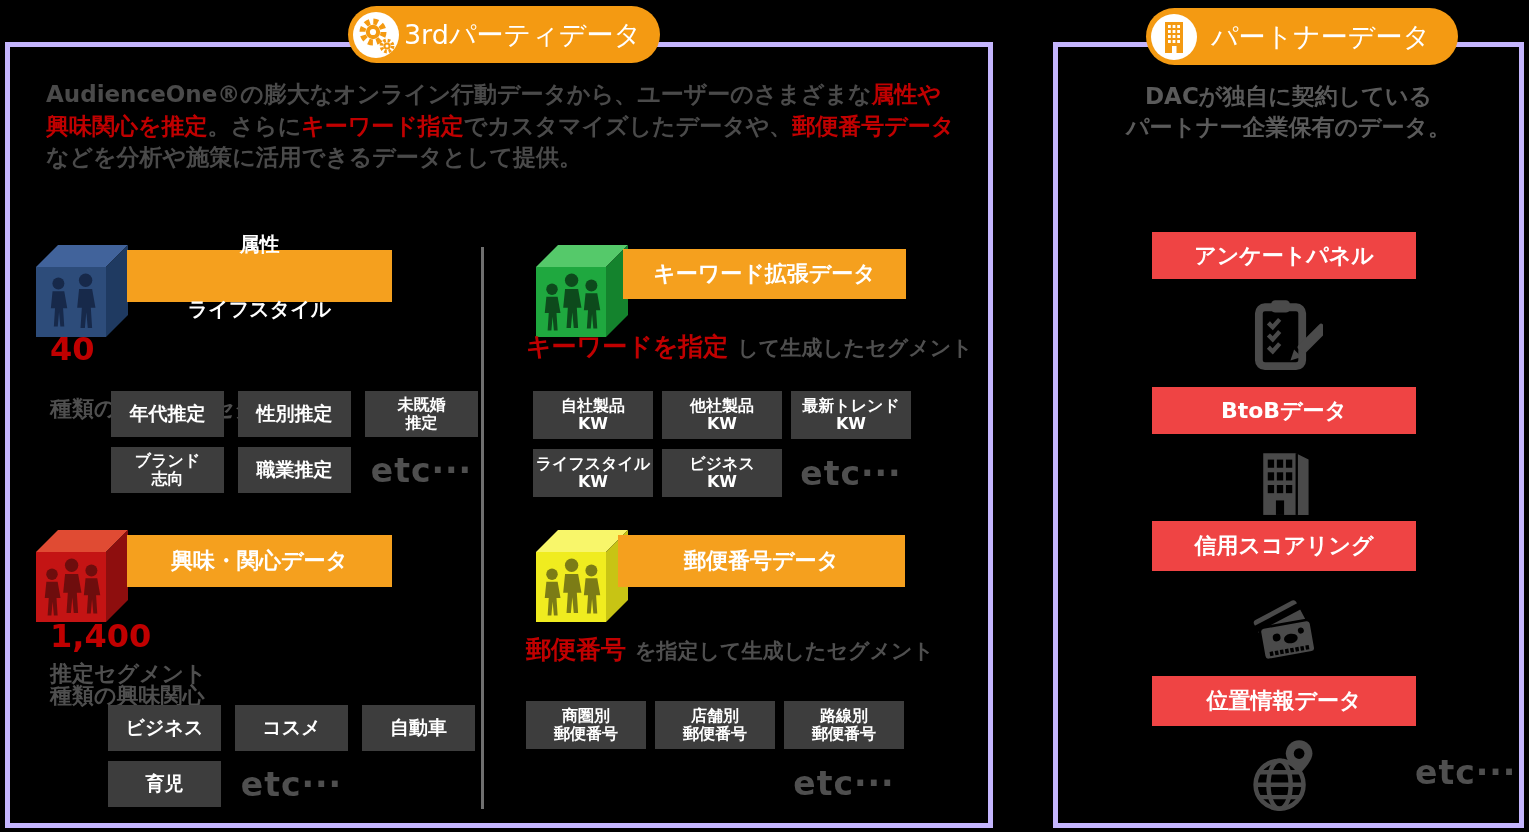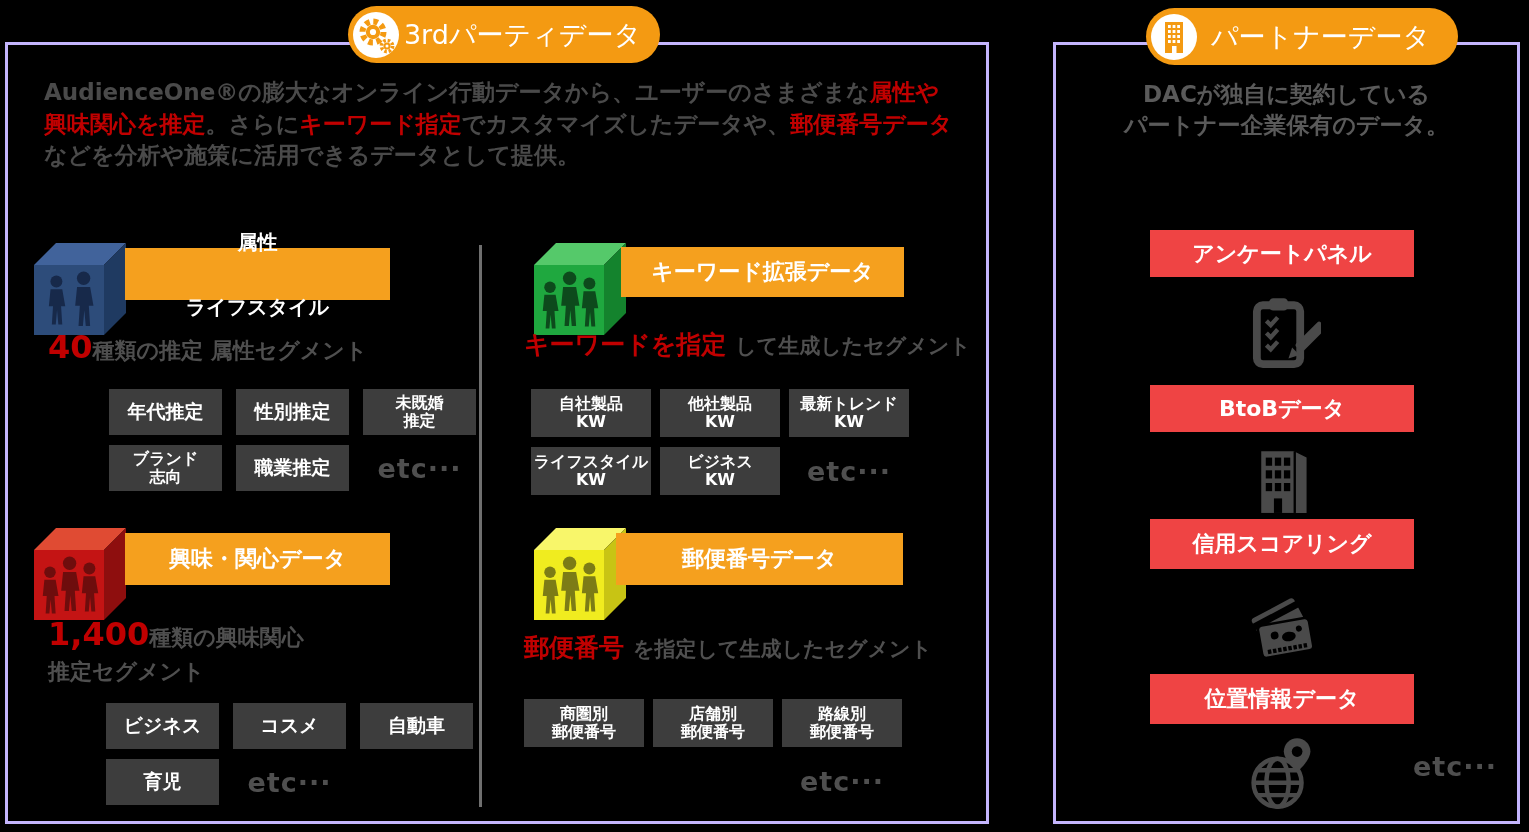--- a/index.html
+++ b/index.html
@@ -1,21 +1,21 @@
 <!DOCTYPE html>
 <html><head>
 <meta charset="utf-8">
 <style>
   html,body{margin:0;padding:0;}
   body{
     width:1529px;height:832px;position:relative;overflow:hidden;
     background:#000;
     font-family:"DejaVu Sans","Liberation Sans",sans-serif;
   }
-  .panel{position:absolute;border:3px solid #c4b5fd;background:transparent;}
+  .panel{position:absolute;border:5px solid #c4b5fd;background:transparent;}
   #left-panel{left:5px;top:42px;width:978px;height:776px;}
   #right-panel{left:1053px;top:42px;width:461px;height:776px;}
 
   .pill{position:absolute;height:57px;background:#F49A12;border-radius:999px;
         display:flex;align-items:center;z-index:5;}
   .pill-circle{width:46px;height:46px;background:#fff;border-radius:50%;margin-left:5px;
         display:flex;align-items:center;justify-content:center;flex:0 0 auto;}
   .pill-label{flex:1;text-align:center;color:#fff;font-size:27px;font-weight:normal;
         padding-right:14px;white-space:nowrap;}
 
@@ -24,36 +24,36 @@
   .red{color:#C00000;}
 
   .divider{position:absolute;left:471px;top:200px;width:3px;height:562px;background:#6f6f6f;}
 
   .cube{position:absolute;width:92px;height:92px;}
 
   .section-bar{position:absolute;background:#F5A01E;color:#fff;font-weight:bold;
         display:flex;flex-direction:column;align-items:center;justify-content:center;
         text-align:center;line-height:1.2;}
 
-  .count-line{position:absolute;display:flex;align-items:baseline;gap:0;white-space:nowrap;}
+  .count-line{position:absolute;display:flex;align-items:baseline;gap:26px;white-space:nowrap;flex-direction:column;}
   .count-num{color:#C00000;font-size:32px;font-weight:bold;}
   .count-suffix{color:#4f4f4f;font-size:22px;font-weight:bold;}
   .count-suffix2{position:absolute;color:#4f4f4f;font-size:22px;font-weight:bold;white-space:nowrap;}
 
   .lead-line{position:absolute;display:flex;align-items:baseline;gap:9px;white-space:nowrap;}
   .lead-red{color:#C00000;font-size:25px;font-weight:bold;}
   .lead-gray{color:#4f4f4f;font-size:21px;font-weight:bold;}
 
   .box-grid{position:absolute;display:grid;}
   .grid-a{grid-template-columns:repeat(3,113px);column-gap:14px;row-gap:10px;grid-auto-rows:46px;padding-left:48px;}
   .grid-b{grid-template-columns:repeat(3,120px);column-gap:9px;row-gap:10px;grid-auto-rows:48px;}
   .seg-box{background:#3D3D3D;color:#fff;font-weight:bold;display:flex;flex-direction:column;
         align-items:center;justify-content:center;text-align:center;line-height:1.12;}
   .fs1{font-size:19px;} .fs2{font-size:16px;}
-  .etc{color:#4f4f4f;font-weight:bold;font-size:27px;display:flex;align-items:center;
+  .etc{color:#4f4f4f;font-weight:bold;font-size:33px;display:flex;align-items:center;
         justify-content:center;letter-spacing:1px;white-space:nowrap;}
   .col3{grid-column:3;}
 
   .p-desc{position:absolute;top:34px;left:0;width:100%;text-align:center;color:#5a5a5a;
         font-size:23px;font-weight:bold;line-height:31px;}
   .partner-bar{position:absolute;left:94px;width:264px;height:47px;background:#ef4444;
         color:#fff;font-size:22px;font-weight:bold;display:flex;align-items:center;
         justify-content:center;white-space:nowrap;}
   .p-icon{position:absolute;}
   .p-etc{position:absolute;left:357px;top:706px;}

